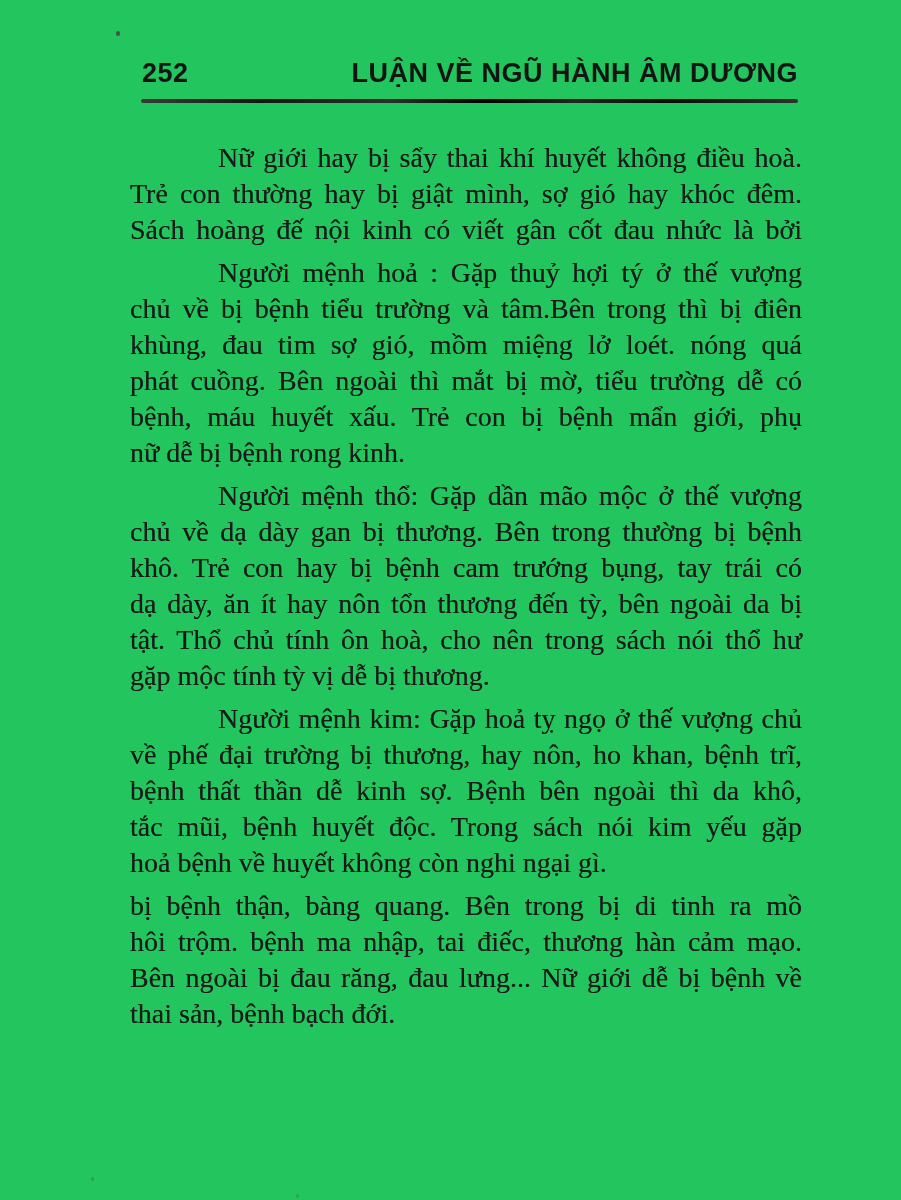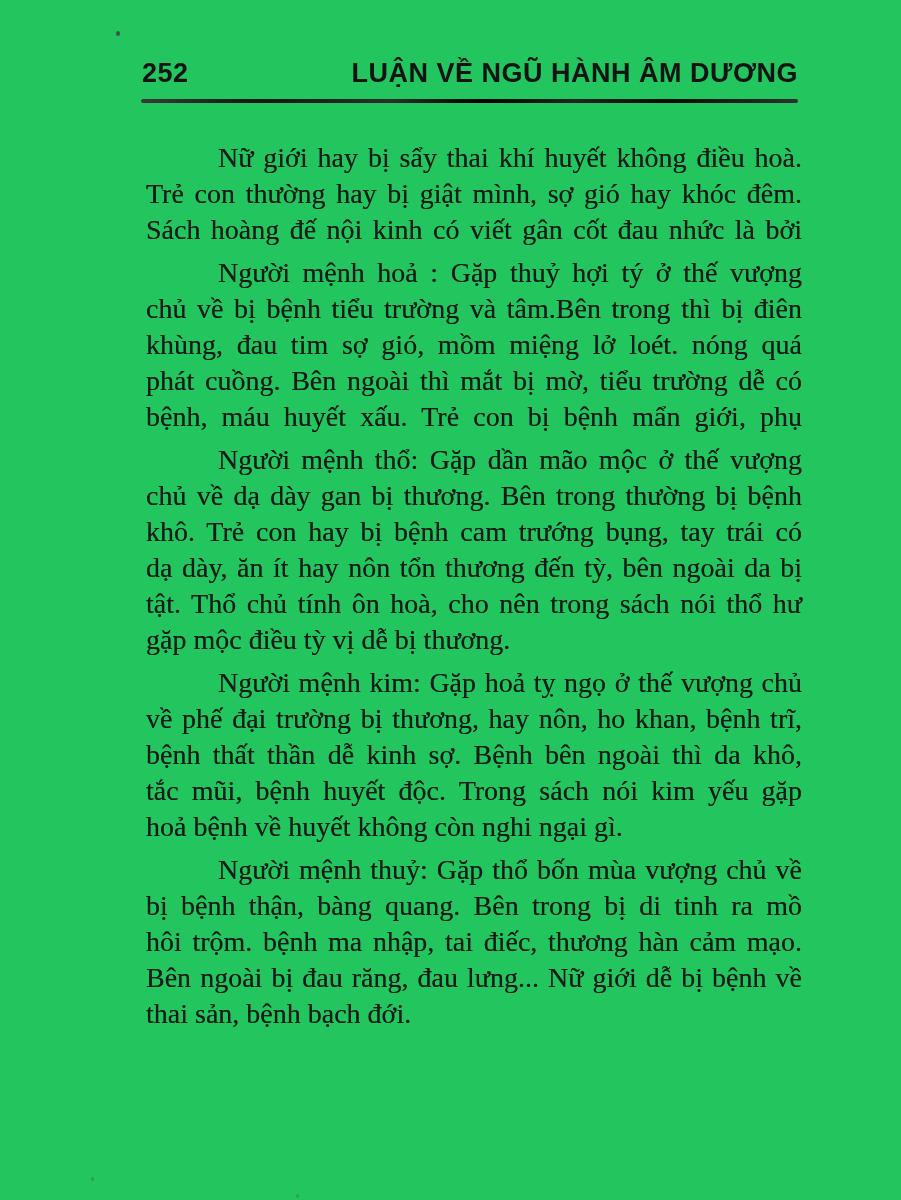--- a/index.html
+++ b/index.html
@@ -55,21 +55,20 @@
     font-size: 28px;
     line-height: 36px;
     color: #1a1a1a;
     text-shadow: 0 0 0.3px rgba(0,0,0,0.55);
   }
   .para { margin: 0 0 7px 0; }
   .line {
     text-align: justify;
     text-align-last: justify;
     white-space: normal;
-    margin-left: 16px;
   }
   .line.first { margin-left: 88px; }
   .line.last { text-align-last: left; }
   
   .speck {
     position: absolute;
     background: #4a4a4a;
     border-radius: 50%;
   }
   .speck.s1 { left: 116px; top: 31px; width: 4px; height: 5px; }
@@ -95,38 +94,38 @@
         <div class="line first">Nữ giới hay bị sẩy thai khí huyết không điều hoà.</div>
         <div class="line">Trẻ con thường hay bị giật mình, sợ gió hay khóc đêm.</div>
         <div class="line">Sách hoàng đế nội kinh có viết gân cốt đau nhức là bởi</div>
       </div>
       <div class="para">
         <div class="line first">Người mệnh hoả : Gặp thuỷ hợi tý ở thế vượng</div>
         <div class="line">chủ về bị bệnh tiểu trường và tâm.Bên trong thì bị điên</div>
         <div class="line">khùng, đau tim sợ gió, mồm miệng lở loét. nóng quá</div>
         <div class="line">phát cuồng. Bên ngoài thì mắt bị mờ, tiểu trường dễ có</div>
         <div class="line">bệnh, máu huyết xấu. Trẻ con bị bệnh mẩn giới, phụ</div>
+        <div class="line last">nữ dễ bị bệnh rong kinh.</div>
       </div>
       <div class="para">
         <div class="line first">Người mệnh thổ: Gặp dần mão mộc ở thế vượng</div>
         <div class="line">chủ về dạ dày gan bị thương. Bên trong thường bị bệnh</div>
         <div class="line">khô. Trẻ con hay bị bệnh cam trướng bụng, tay trái có</div>
         <div class="line">dạ dày, ăn ít hay nôn tổn thương đến tỳ, bên ngoài da bị</div>
         <div class="line">tật. Thổ chủ tính ôn hoà, cho nên trong sách nói thổ hư</div>
-        <div class="line last">gặp mộc điều tỳ vị dễ bị thương.</div>
+        <div class="line last">gặp mộc tính tỳ vị dễ bị thương.</div>
       </div>
       <div class="para">
         <div class="line first">Người mệnh kim: Gặp hoả tỵ ngọ ở thế vượng chủ</div>
         <div class="line">về phế đại trường bị thương, hay nôn, ho khan, bệnh trĩ,</div>
         <div class="line">bệnh thất thần dễ kinh sợ. Bệnh bên ngoài thì da khô,</div>
         <div class="line">tắc mũi, bệnh huyết độc. Trong sách nói kim yếu gặp</div>
         <div class="line last">hoả bệnh về huyết không còn nghi ngại gì.</div>
       </div>
       <div class="para">
-        <div class="line first">Người mệnh thuỷ: Gặp thổ bốn mùa vượng chủ về</div>
         <div class="line">bị bệnh thận, bàng quang. Bên trong bị di tinh ra mồ</div>
         <div class="line">hôi trộm. bệnh ma nhập, tai điếc, thương hàn cảm mạo.</div>
         <div class="line">Bên ngoài bị đau răng, đau lưng... Nữ giới dễ bị bệnh về</div>
         <div class="line last">thai sản, bệnh bạch đới.</div>
       </div>
     </div>
 
   <span class="speck s2"></span>
   <span class="speck s3"></span>
 

